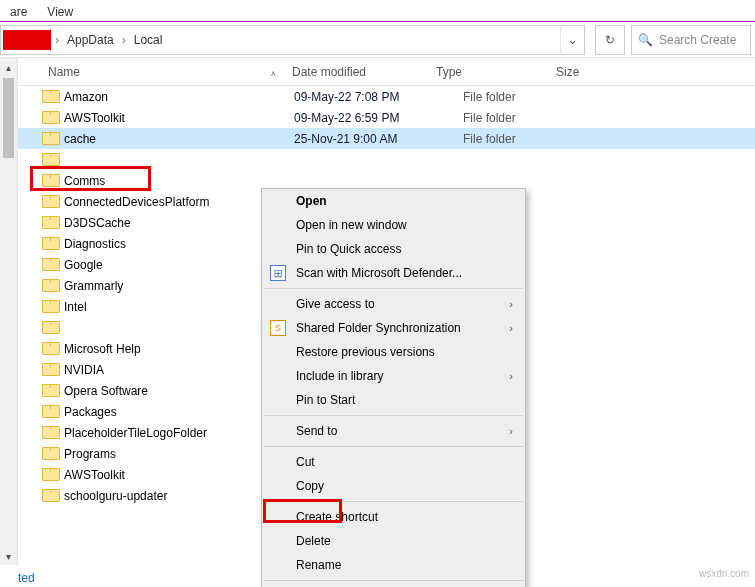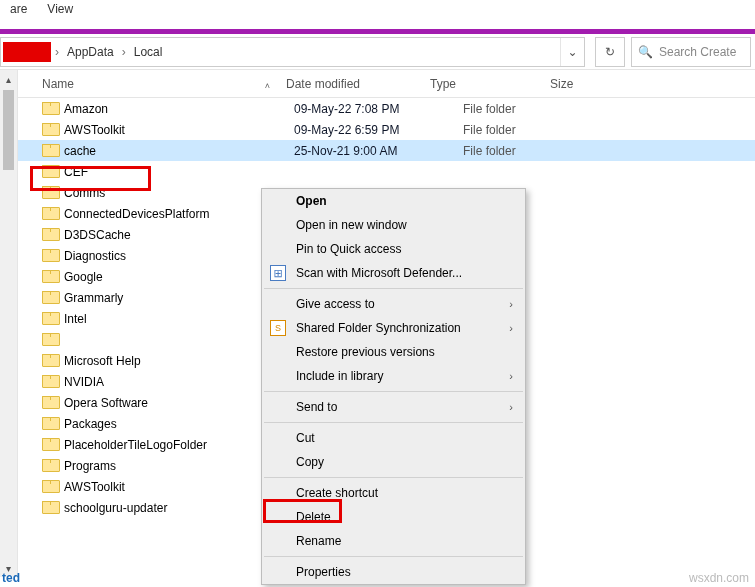--- a/index.html
+++ b/index.html
@@ -1,19 +1,19 @@
 <!DOCTYPE html>
 <html><head>
 <meta charset="utf-8">
 <style>
   * { box-sizing: border-box; font-family: "Segoe UI", Arial, sans-serif; font-size: 12px; }
   body { margin: 0; padding: 0; background: #fff; color: #000; width: 755px; height: 587px; overflow: hidden; position: relative; }
   
   
-  .tabs-bar { height: 34px; border-bottom: 5px solid #a21caf; display: flex; align-items: flex-start; padding-left: 0; }
+  .tabs-bar { height: 22px; border-bottom: 1px solid #a21caf; display: flex; align-items: flex-end; padding-left: 0; }
   .tab { padding: 2px 10px; color: #333; }
   
   
   .address-row { height: 36px; display: flex; align-items: center; padding: 4px 0 4px 0; border-bottom: 1px solid #e5e5e5; gap: 6px; }
   .address-bar { flex: 1; height: 30px; border: 1px solid #ccc; display: flex; align-items: center; margin-right: 4px; }
   .red-block { width: 48px; height: 20px; background: #e40000; margin: 0 0 0 2px; }
   .crumb-sep { margin: 0 4px; color: #777; }
   .crumb { color: #333; padding: 2px 4px; }
   .address-drop { margin-left: auto; width: 24px; text-align: center; color: #555; border-left: 1px solid #e5e5e5; height: 100%; display:flex; align-items:center; justify-content:center;}
   .refresh-btn { width: 30px; height: 30px; border: 1px solid #ccc; display: flex; align-items: center; justify-content: center; color: #555; }
@@ -25,21 +25,21 @@
   .left-scrollbar { width: 18px; background: #f0f0f0; display: flex; flex-direction: column; align-items: center; justify-content: space-between; border-right: 1px solid #e5e5e5; }
   .scrollbar-arrow { width: 100%; height: 18px; display: flex; align-items: center; justify-content: center; color: #555; font-size: 10px; }
   .scrollbar-track { flex: 1; width: 100%; position: relative; }
   .scrollbar-thumb { position: absolute; left: 3px; right: 3px; top: 2px; height: 80px; background: #c0c0c0; }
   
   .file-pane { flex: 1; }
   
   
   .column-headers { height: 28px; display: flex; align-items: center; border-bottom: 1px solid #e5e5e5; color: #555; }
   .col { padding: 0 8px; }
-  .col-name { width: 260px; padding-left: 24px; display: flex; align-items: flex-end; }
+  .col-name { width: 260px; padding-left: 24px; display: flex; align-items: flex-end; margin-left: 6px; }
   .col-date { width: 144px; }
   .col-type { width: 120px; }
   .col-size { width: 80px; }
   .sort-indicator { margin-left: auto; font-size: 9px; color: #666; }
   
   
   .file-row { height: 21px; display: flex; align-items: center; padding-left: 24px; }
   .file-row.selected { background: #cce8ff; }
   .folder-icon { width: 16px; height: 13px; display: inline-block; margin-right: 6px; position: relative; }
   .folder-icon::before { content: ""; position: absolute; bottom: 0; left: 0; width: 16px; height: 11px; background: #ffe79c; border: 1px solid #e0bb3f; border-radius: 1px; }
@@ -54,22 +54,22 @@
   
   .context-menu { position: absolute; left: 261px; top: 188px; width: 265px; background: #eeeeee; border: 1px solid #bdbdbd; box-shadow: 3px 3px 6px rgba(0,0,0,0.25); }
   .menu-item { height: 24px; display: flex; align-items: center; padding: 0 12px 0 34px; position: relative; }
   .menu-item.bold { font-weight: bold; }
   .menu-separator { height: 1px; background: #d0d0d0; margin: 3px 2px; }
   .menu-arrow { margin-left: auto; color: #555; font-size: 11px; }
   .menu-icon { position: absolute; left: 8px; width: 16px; height: 16px; display: flex; align-items: center; justify-content: center; font-size: 11px; }
   .icon-defender { border: 1px solid #4a7cc2; color: #4a7cc2; background: #fff; }
   .icon-sync { border: 1px solid #d88a00; color: #d88a00; background: #fff; font-size: 9px; }
   
-  .watermark { position: absolute; right: 6px; bottom: 2px; color: #bbb; font-size: 12px; }
-  .status-text { position: absolute; left: 2px; bottom: 2px; color: #1a69b8; font-size: 12px; font-weight: bold; }
+  .watermark { position: absolute; right: 6px; bottom: 8px; color: #bbb; font-size: 10px; }
+  .status-text { position: absolute; left: 18px; bottom: 2px; color: #1a69b8; font-size: 12px; }
 </style>
 </head>
 <body>
 
 <div class="tabs-bar">
   <div class="tab">are</div>
   <div class="tab">View</div>
 </div>
 
 <div class="address-row">
@@ -125,21 +125,20 @@
           <span class="file-type">File folder</span>
         </div>
         <div class="file-row selected">
           <span class="folder-icon"></span>
           <span class="file-name">cache</span>
           <span class="file-date">25-Nov-21 9:00 AM</span>
           <span class="file-type">File folder</span>
         </div>
         <div class="file-row">
           <span class="folder-icon"></span>
-          <span class="file-name">CEF</span>
           <span class="file-date"></span>
           <span class="file-type"></span>
         </div>
         <div class="file-row">
           <span class="folder-icon"></span>
           <span class="file-name">Comms</span>
           <span class="file-date"></span>
           <span class="file-type"></span>
         </div>
         <div class="file-row">
@@ -253,20 +252,21 @@
   <div class="menu-item">
     <span class="menu-icon icon-sync">S</span>
     <span>Shared Folder Synchronization</span>
     <span class="menu-arrow">›</span>
   </div>
   <div class="menu-item">Restore previous versions</div>
   <div class="menu-item">
     <span>Include in library</span>
     <span class="menu-arrow">›</span>
   </div>
+  <div class="menu-item">Pin to Start</div>
   <div class="menu-separator"></div>
   <div class="menu-item">
     <span>Send to</span>
     <span class="menu-arrow">›</span>
   </div>
   <div class="menu-separator"></div>
   <div class="menu-item">Cut</div>
   <div class="menu-item">Copy</div>
   <div class="menu-separator"></div>
   <div class="menu-item">Create shortcut</div>

